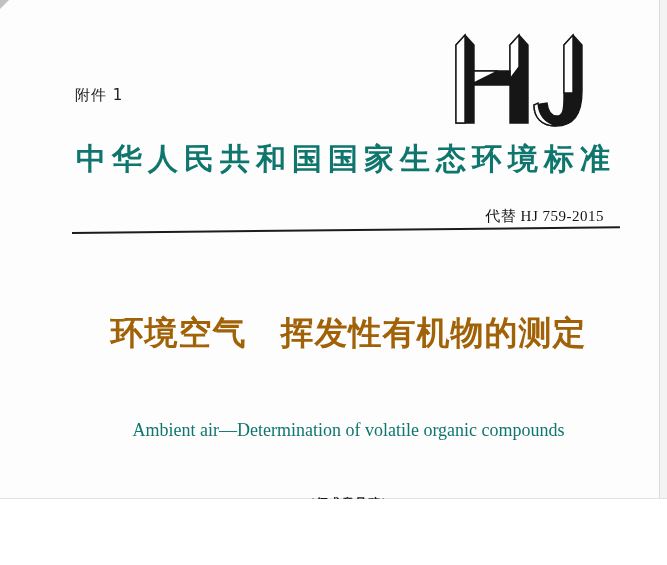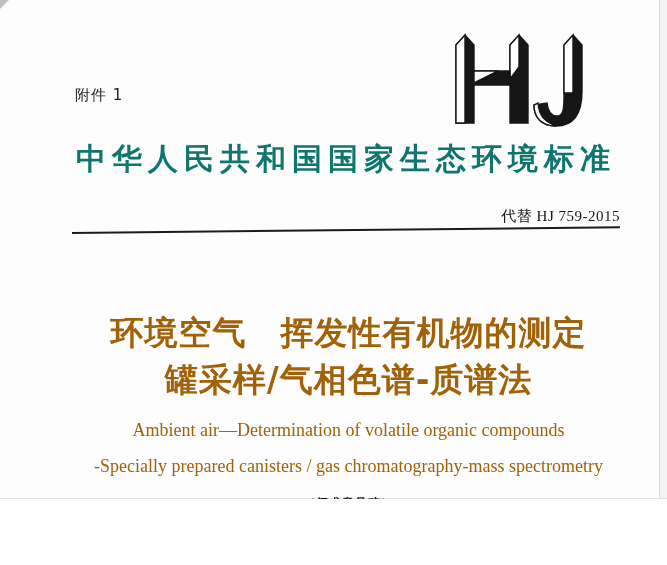--- a/index.html
+++ b/index.html
@@ -23,36 +23,36 @@
   .authority{
     position:absolute;left:76px;top:139px;white-space:nowrap;
     font-family:"Liberation Serif",serif;font-weight:bold;
     font-size:30px;letter-spacing:6px;color:#0f766e;
   }
   .std-code{
     position:absolute;right:47px;top:183px;text-align:right;
     font-family:"Liberation Serif",serif;font-size:17px;color:#161616;letter-spacing:.5px;
   }
   .replaces{
-    position:absolute;right:47px;top:207px;text-align:right;
+    position:absolute;right:63px;top:207px;text-align:right;
     font-family:"Liberation Serif",serif;font-size:15px;color:#161616;letter-spacing:.5px;
   }
   .rule{
     position:absolute;left:72px;top:232px;width:548px;height:2px;background:#1c1c1c;
     transform:rotate(-0.6deg);transform-origin:left center;
   }
   
   .center-col{position:absolute;left:30px;width:637px;text-align:center;}
   .title-cn{
     font-family:"DejaVu Sans","Liberation Sans",sans-serif;
     font-weight:bold;font-size:33px;letter-spacing:1px;color:#a16207;white-space:nowrap;
   }
   .t-cn1{top:311px;} .t-cn2{top:358px;}
   .title-en{
-    font-family:"Liberation Serif",serif;font-size:18px;color:#a16207;white-space:nowrap;
+    font-family:"Liberation Serif",serif;font-size:18px;color:#0f766e;white-space:nowrap;
   }
   .t-en1{top:420px;} .t-en2{top:456px;}
   .draft{
     top:495px;font-family:Liberation Mono, monospace;
     font-weight:bold;font-size:12px;color:#161616;letter-spacing:1px;
   }
 </style>
 </head>
 <body>
 
@@ -86,19 +86,17 @@
     </svg>
   </div>
 
   <div class="authority">中华人民共和国国家生态环境标准</div>
 
   <div class="replaces">代替 HJ 759-2015</div>
 
   <div class="rule"></div>
 
   <div class="center-col title-cn t-cn1">环境空气　挥发性有机物的测定</div>
-  <div class="center-col title-cn t-cn2">罐采样/气相色谱-质谱法</div>
   <div class="center-col title-en t-en1">Ambient air—Determination of volatile organic compounds</div>
-  <div class="center-col title-en t-en2">-Specially prepared canisters / gas chromatography-mass spectrometry</div>
 
   <div class="center-col draft">（征求意见稿）</div>
 
 </div>
 
 </body></html>

